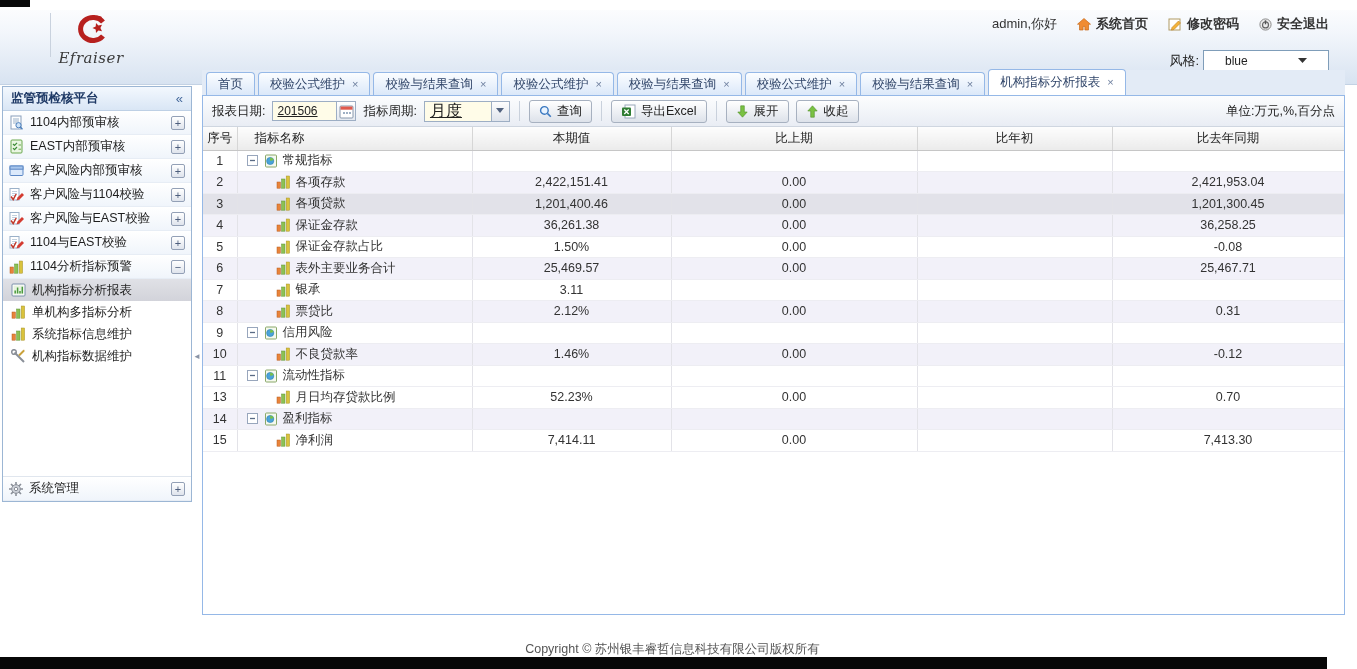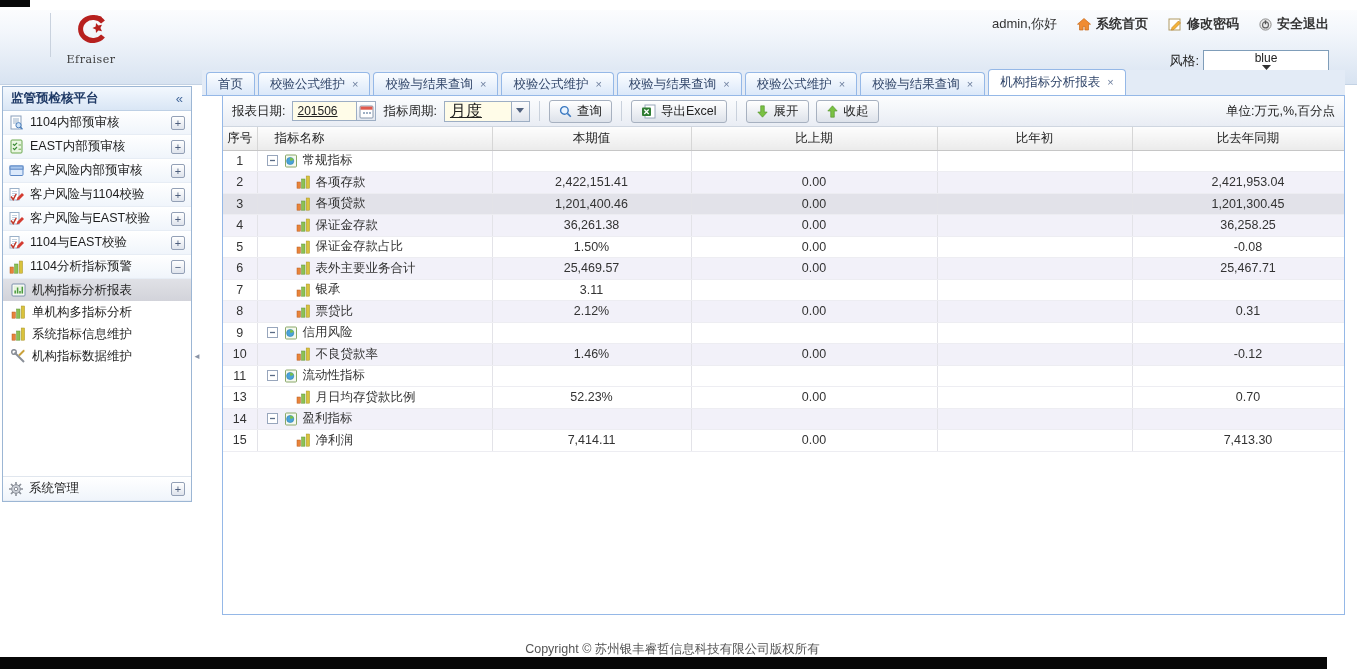--- a/index.html
+++ b/index.html
@@ -15,31 +15,31 @@
   .top-header {
     position: absolute; left:0; top:0; width:1357px; height:85px;
     background: linear-gradient(#ffffff 0%, #f2f6fb 40%, #d8e3f1 100%);
     border-bottom: 1px solid #c3d2e4;
   }
   .white-strip { position:absolute; left:0; top:0; width:1357px; height:10px; background:#fff; }
   .corner-black { position:absolute; left:0; top:0; width:30px; height:7px; background:#0a0a0a; }
   .logo-divider { position:absolute; left:50px; top:13px; width:1px; height:44px; background:#c9d2de; }
   .logo-block { position:absolute; left:56px; top:13px; width:70px; text-align:center; }
   .logo-mark { display:block; height:32px; }
-  .logo-text { font-family:"DejaVu Serif", serif; font-size:11px; color:#3a3a3a; letter-spacing:.5px; }
+  .logo-text { font-family:"DejaVu Serif", serif; font-style: italic; font-size:15px; color:#3a3a3a; letter-spacing:.5px; }
   .header-links {
     position:absolute; top:15px; right:28px; display:flex; align-items:center; gap:20px;
     font-size:13px; color:#333;
   }
   .hlink { display:flex; align-items:center; gap:5px; cursor:pointer;font-weight:bold; }
   .greeting { color:#333; }
   .style-row { position:absolute; top:50px; right:28px; display:flex; align-items:center; gap:4px; font-size:13px; }
   .style-select {
     width:126px; height:21px; background:#fff; border:1px solid #7f9db9;
-    display:flex; align-items:center; justify-content:space-between; padding:0 8px; font-size:12px; color:#222;flex-direction:column;
+    display:flex; align-items:center; justify-content:space-between; padding:0 21px; font-size:12px; color:#222;
   }
   
   .sidebar {
     position:absolute; left:2px; top:86px; width:190px; height:416px;
     background:#fff; border:1px solid #9cb6d4;
   }
   .sidebar-title {
     height:24px; line-height:23px; padding:0 8px;
     background: linear-gradient(#f3f8fe, #d9e6f5);
     border-bottom:1px solid #bed0e5;
@@ -80,21 +80,21 @@
   .tab {
     height:23px; display:flex; align-items:center; gap:7px; padding:0 11px;
     border:1px solid #95b8e7; border-bottom:none; border-radius:4px 4px 0 0;
     background: linear-gradient(#fbfdff, #dbe8f9);
     font-size:12.5px; color:#2f4468; cursor:pointer; white-space:nowrap;
   }
   .tab.active { background:#fff; height:26px; position:relative; z-index:2; }
   .tab-close { font-size:11px; color:#6d7f9e; cursor:pointer; line-height:1; }
   .main-body {
     position:absolute; top:26px; left:0; right:0; bottom:0;
-    background:#0f766e; border:1px solid #95b8e7; border-top:none;margin-left:20px;
+    background:#0f766e; border:1px solid #95b8e7; border-top:none;
   }
   .toolbar {
     height:31px; display:flex; align-items:center; gap:7px; padding:0 9px;
     background: linear-gradient(#fcfdfe, #e9edf4);
     border-bottom:1px solid #cfd6e0;
     font-size:12.5px; color:#222;
   }
   .tb-sep { width:1px; height:20px; background:#c9d1dc; margin:0 2px; }
   .date-wrap { display:flex; align-items:flex-start;text-decoration:underline; }
   .date-input {

